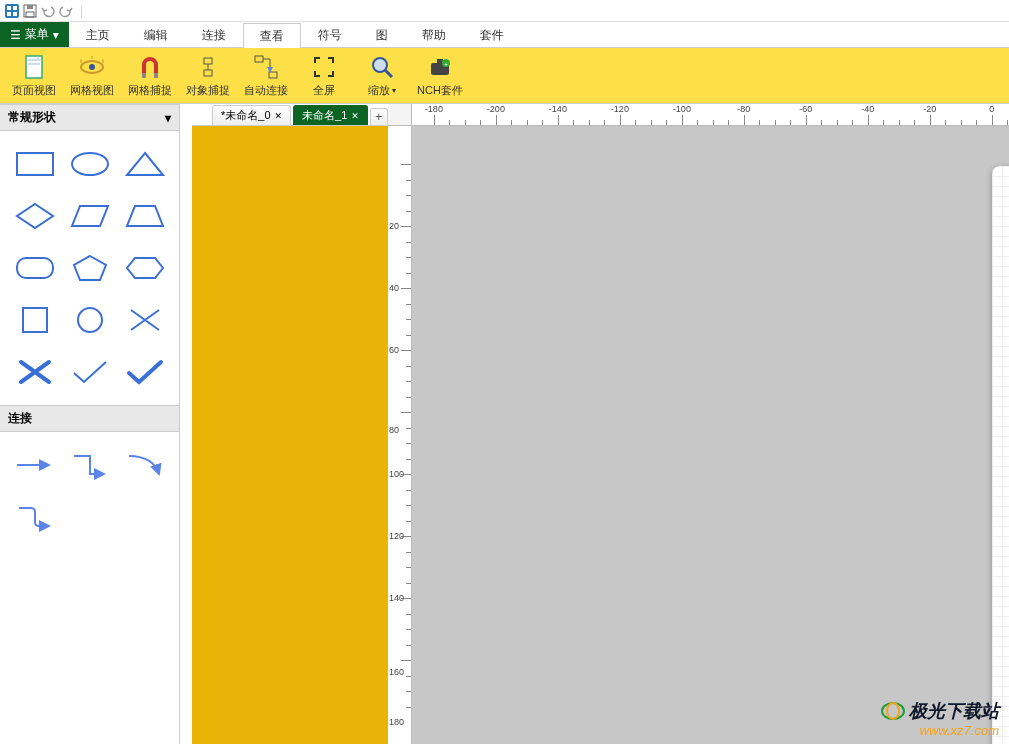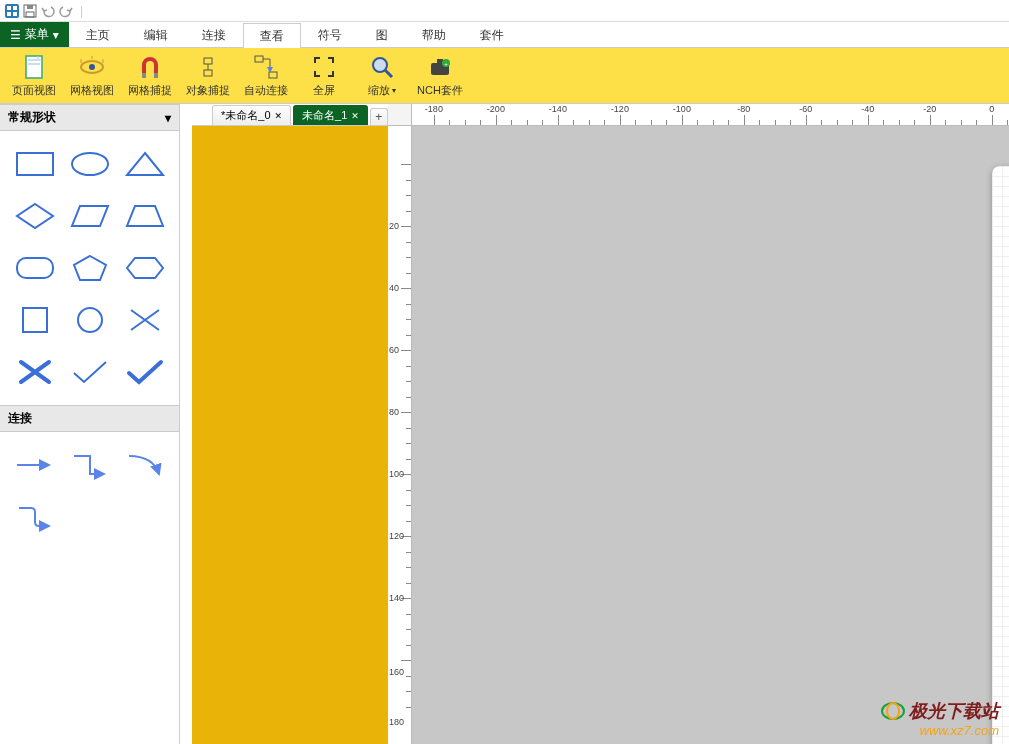--- a/index.html
+++ b/index.html
@@ -51,21 +51,21 @@
 .htick.major { height: 10px; }
 .htick.minor { height: 5px; }
 .hlabel { position: absolute; top: 0; font-size: 9px; color: #444; transform: translateX(-50%); }
 .vtick { position: absolute; right: 0; height: 1px; background: #888; }
 .vtick.major { width: 10px; }
 .vtick.minor { width: 5px; }
 .vlabel { position: absolute; left: 1px; font-size: 9px; color: #444; transform: translateY(-50%); }
 
 
 .watermark { position: absolute; right: 10px; bottom: 6px; text-align: right; font-style: italic; }
-.watermark .line1 { font-size: 18px; color: #7f1d1d; font-weight: bold; display: flex; align-items: center; gap: 4px; justify-content: flex-end; }
+.watermark .line1 { font-size: 18px; color: #0f172a; font-weight: bold; display: flex; align-items: center; gap: 4px; justify-content: flex-end; }
 .watermark .line2 { font-size: 13px; color: #f5a31a; }
 </style>
 </head>
 <body>
 
 <div class="titlebar">
   <span class="tb-icon">
     <svg width="16" height="16">
         <rect x="1" y="1" width="14" height="14" fill="#2a7ab8" rx="2"></rect>
         <rect x="3" y="3" width="4" height="4" fill="#fff"></rect>
@@ -419,21 +419,21 @@
         <div class="vlabel" style="top: 162px;">40</div>
         <div class="vtick minor" style="top: 146.5px;"></div>
         <div class="vtick minor" style="top: 131px;"></div>
         <div class="vtick minor" style="top: 115.5px;"></div>
         <div class="vtick major" style="top: 224px;"></div>
         <div class="vlabel" style="top: 224px;">60</div>
         <div class="vtick minor" style="top: 208.5px;"></div>
         <div class="vtick minor" style="top: 193px;"></div>
         <div class="vtick minor" style="top: 177.5px;"></div>
         <div class="vtick major" style="top: 286px;"></div>
-        <div class="vlabel" style="top: 286px; text-align: center;">80</div>
+        <div class="vlabel" style="top: 304px; text-align: center;">80</div>
         <div class="vtick minor" style="top: 270.5px;"></div>
         <div class="vtick minor" style="top: 255px;"></div>
         <div class="vtick minor" style="top: 239.5px;"></div>
         <div class="vtick major" style="top: 348px;"></div>
         <div class="vlabel" style="top: 348px;">100</div>
         <div class="vtick minor" style="top: 332.5px;"></div>
         <div class="vtick minor" style="top: 317px;"></div>
         <div class="vtick minor" style="top: 301.5px;"></div>
         <div class="vtick major" style="top: 410px;"></div>
         <div class="vlabel" style="top: 410px;">120</div>

